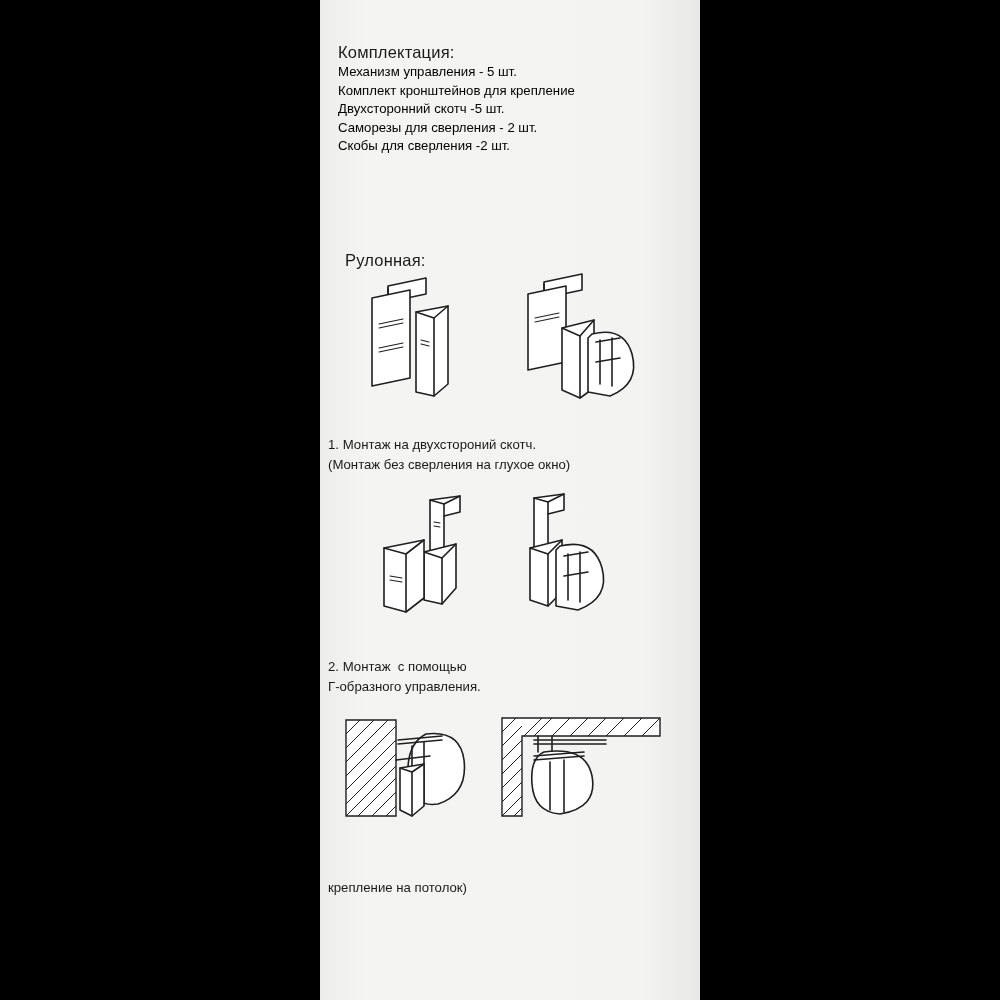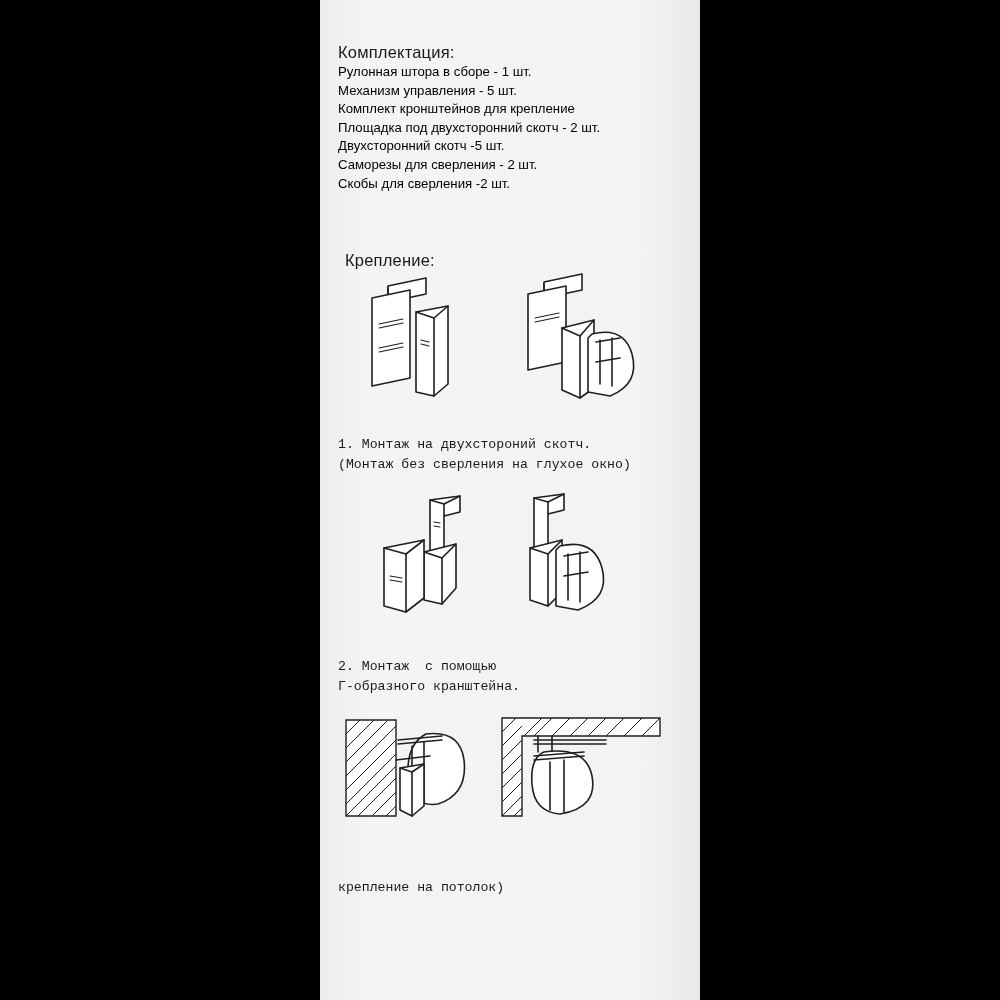--- a/index.html
+++ b/index.html
@@ -70,23 +70,22 @@
   }
 
   
   #mount-heading { left: 25px; top: 250px; }
 
   .figure {
     position: absolute;
   }
   .caption-block {
     position: absolute;
-    left: 18px;
+    left: 8px;
     width: 340px;
-    font-family: Liberation Mono, monospace;
   }
   .caption-block .caption {
     position: static;
     display: block;
     line-height: 19.5px;
   }
 
   svg { display: block; }
   .ln { stroke: #1f1f1f; stroke-width: 1.6; fill: none; stroke-linejoin: round; stroke-linecap: round; }
   .ln-thin { stroke: #1f1f1f; stroke-width: 1.1; fill: none; stroke-linejoin: round; stroke-linecap: round; }
@@ -96,30 +95,28 @@
 </head>
 <body>
 
 <div id="page">
   <div id="sheet">
     <div id="sheet-inner">
 
       <div class="txt heading" id="parts-heading">Комплектация:</div>
 
       <div id="parts-list">
-        <span class="body-line">Рулонная штора в сборе - 1 шт.</span>
         <span class="body-line">Механизм управления - 5 шт.</span>
         <span class="body-line">Комплект кронштейнов для крепление</span>
-        <span class="body-line">Площадка под двухсторонний скотч - 2 шт.</span>
         <span class="body-line">Двухсторонний скотч -5 шт.</span>
         <span class="body-line">Саморезы для сверления - 2 шт.</span>
         <span class="body-line">Скобы для сверления -2 шт.</span>
       </div>
 
-      <div class="txt heading" id="mount-heading">Крепление:</div>
+      <div class="txt heading" id="mount-heading">Рулонная:</div>
 
       <div class="figure" style="left:28px; top:268px;">
         <svg width="320" height="145" viewBox="0 0 320 145">
 
           <path class="fillw" d="M40 18 L78 10 L78 26 L40 34 Z"></path>
           <path class="ln" d="M40 34 L40 20"></path>
           <path class="fillw" d="M24 30 L62 22 L62 110 L24 118 Z"></path>
           <path class="ln-thin" d="M31 56 L55 51"></path>
           <path class="ln-thin" d="M31 60 L55 55"></path>
           <path class="ln-thin" d="M31 80 L55 75"></path>
@@ -177,21 +174,21 @@
           <path class="ln" d="M200 62 L214 48"></path>
           <path class="fillw" d="M212 54 Q246 46 254 76 Q262 106 230 118 L208 114 L208 58 Z"></path>
           <path class="ln" d="M216 64 L240 60"></path>
           <path class="ln" d="M216 84 L240 80"></path>
           <path class="ln" d="M220 62 L220 108"></path>
           <path class="ln" d="M232 60 L232 110"></path>
         </svg>
       </div>
       <div class="caption-block" style="top:657px;">
         <span class="txt caption">2. Монтаж  с помощью</span>
-        <span class="txt caption">Г-образного кранштейна.</span>
+        <span class="txt caption">Г-образного управления.</span>
       </div>
 
       <div class="figure" style="left:18px; top:712px;">
         <svg width="330" height="125" viewBox="0 0 330 125">
 
           <g class="hatch">
             <path d="M8 8 L58 8 L58 104 L8 104 Z" fill="#ffffff" stroke="#1f1f1f" stroke-width="1.4"></path>
             <path d="M8 22 L22 8"></path>
               <path d="M8 36 L36 8"></path>
               <path d="M8 50 L50 8"></path>

